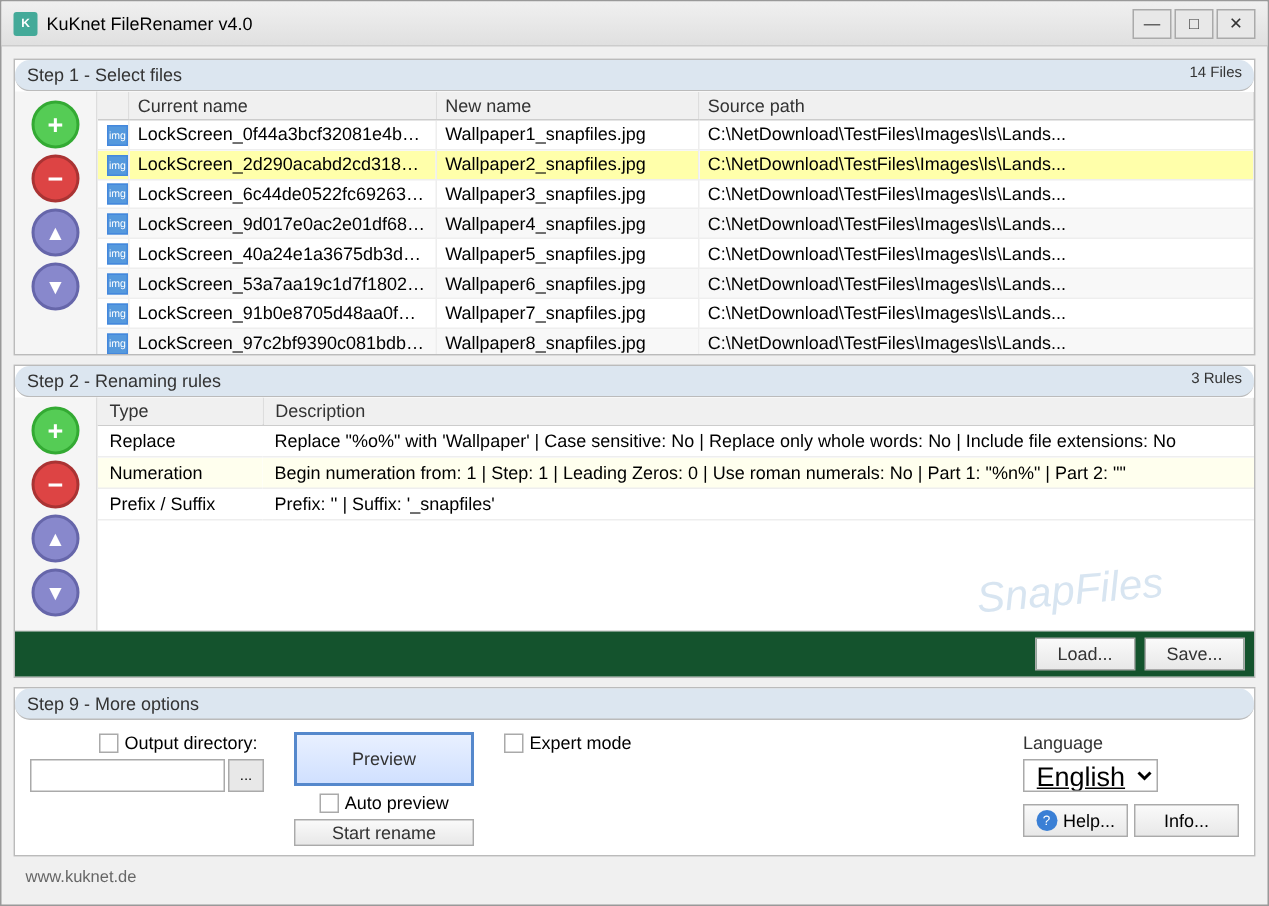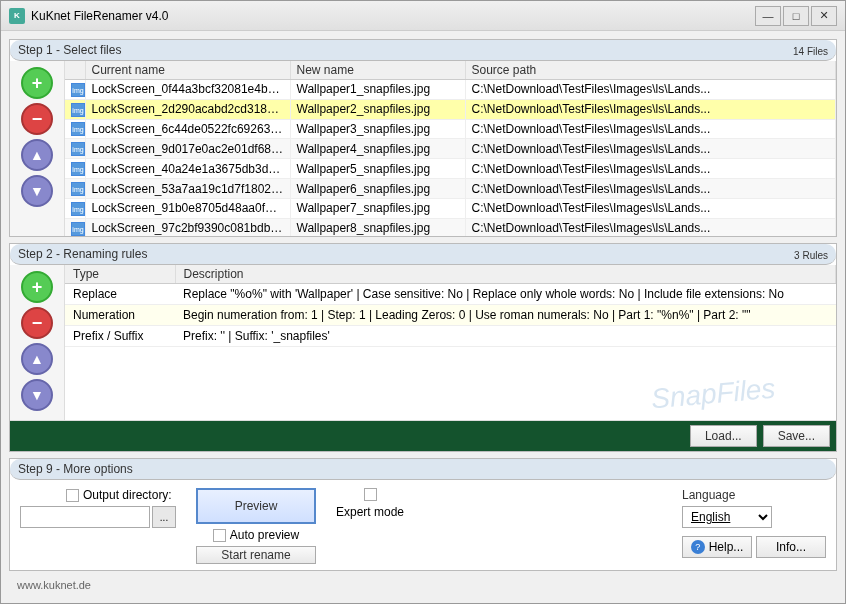--- a/index.html
+++ b/index.html
@@ -74,21 +74,21 @@
     .section {
       border: 1px solid #bbb;
       background: white;
     }
     .section-header {
       background: #dce6f0;
       border-bottom: 1px solid #bbb;
       padding: 3px 8px;
       display: flex;
       justify-content: space-between;
-      align-items: flex-end;
+      align-items: flex-start;
       font-size: 12px;
       font-weight: normal;
       color: #333;
       border-radius: 10px;
     }
     .section-header-right {
       font-size: 10px;
       color: #333;
     }
 
@@ -317,38 +317,37 @@
     }
     .expert-group {
       display: flex;
       flex-direction: column;
       gap: 4px;
     }
     .expert-label {
       display: flex;
       align-items: center;
       gap: 4px;
-      flex-direction: column;
     }
     .lang-group {
       margin-left: auto;
       display: flex;
       flex-direction: column;
       gap: 4px;
     }
     .lang-label {
       font-size: 12px;
       color: #333;
     }
     .lang-select {
       width: 90px;
       height: 22px;
       border: 1px solid #aaa;
       background: white;
-      font-size: 12px;
+      font-size: 18px;
       padding: 0 4px;
       text-decoration: underline;
     }
     .help-btn, .info-btn {
       width: 70px;
       height: 22px;
       border: 1px solid #aaa;
       background: linear-gradient(to bottom, #fafafa, #e8e8e8);
       cursor: pointer;
       font-size: 12px;

